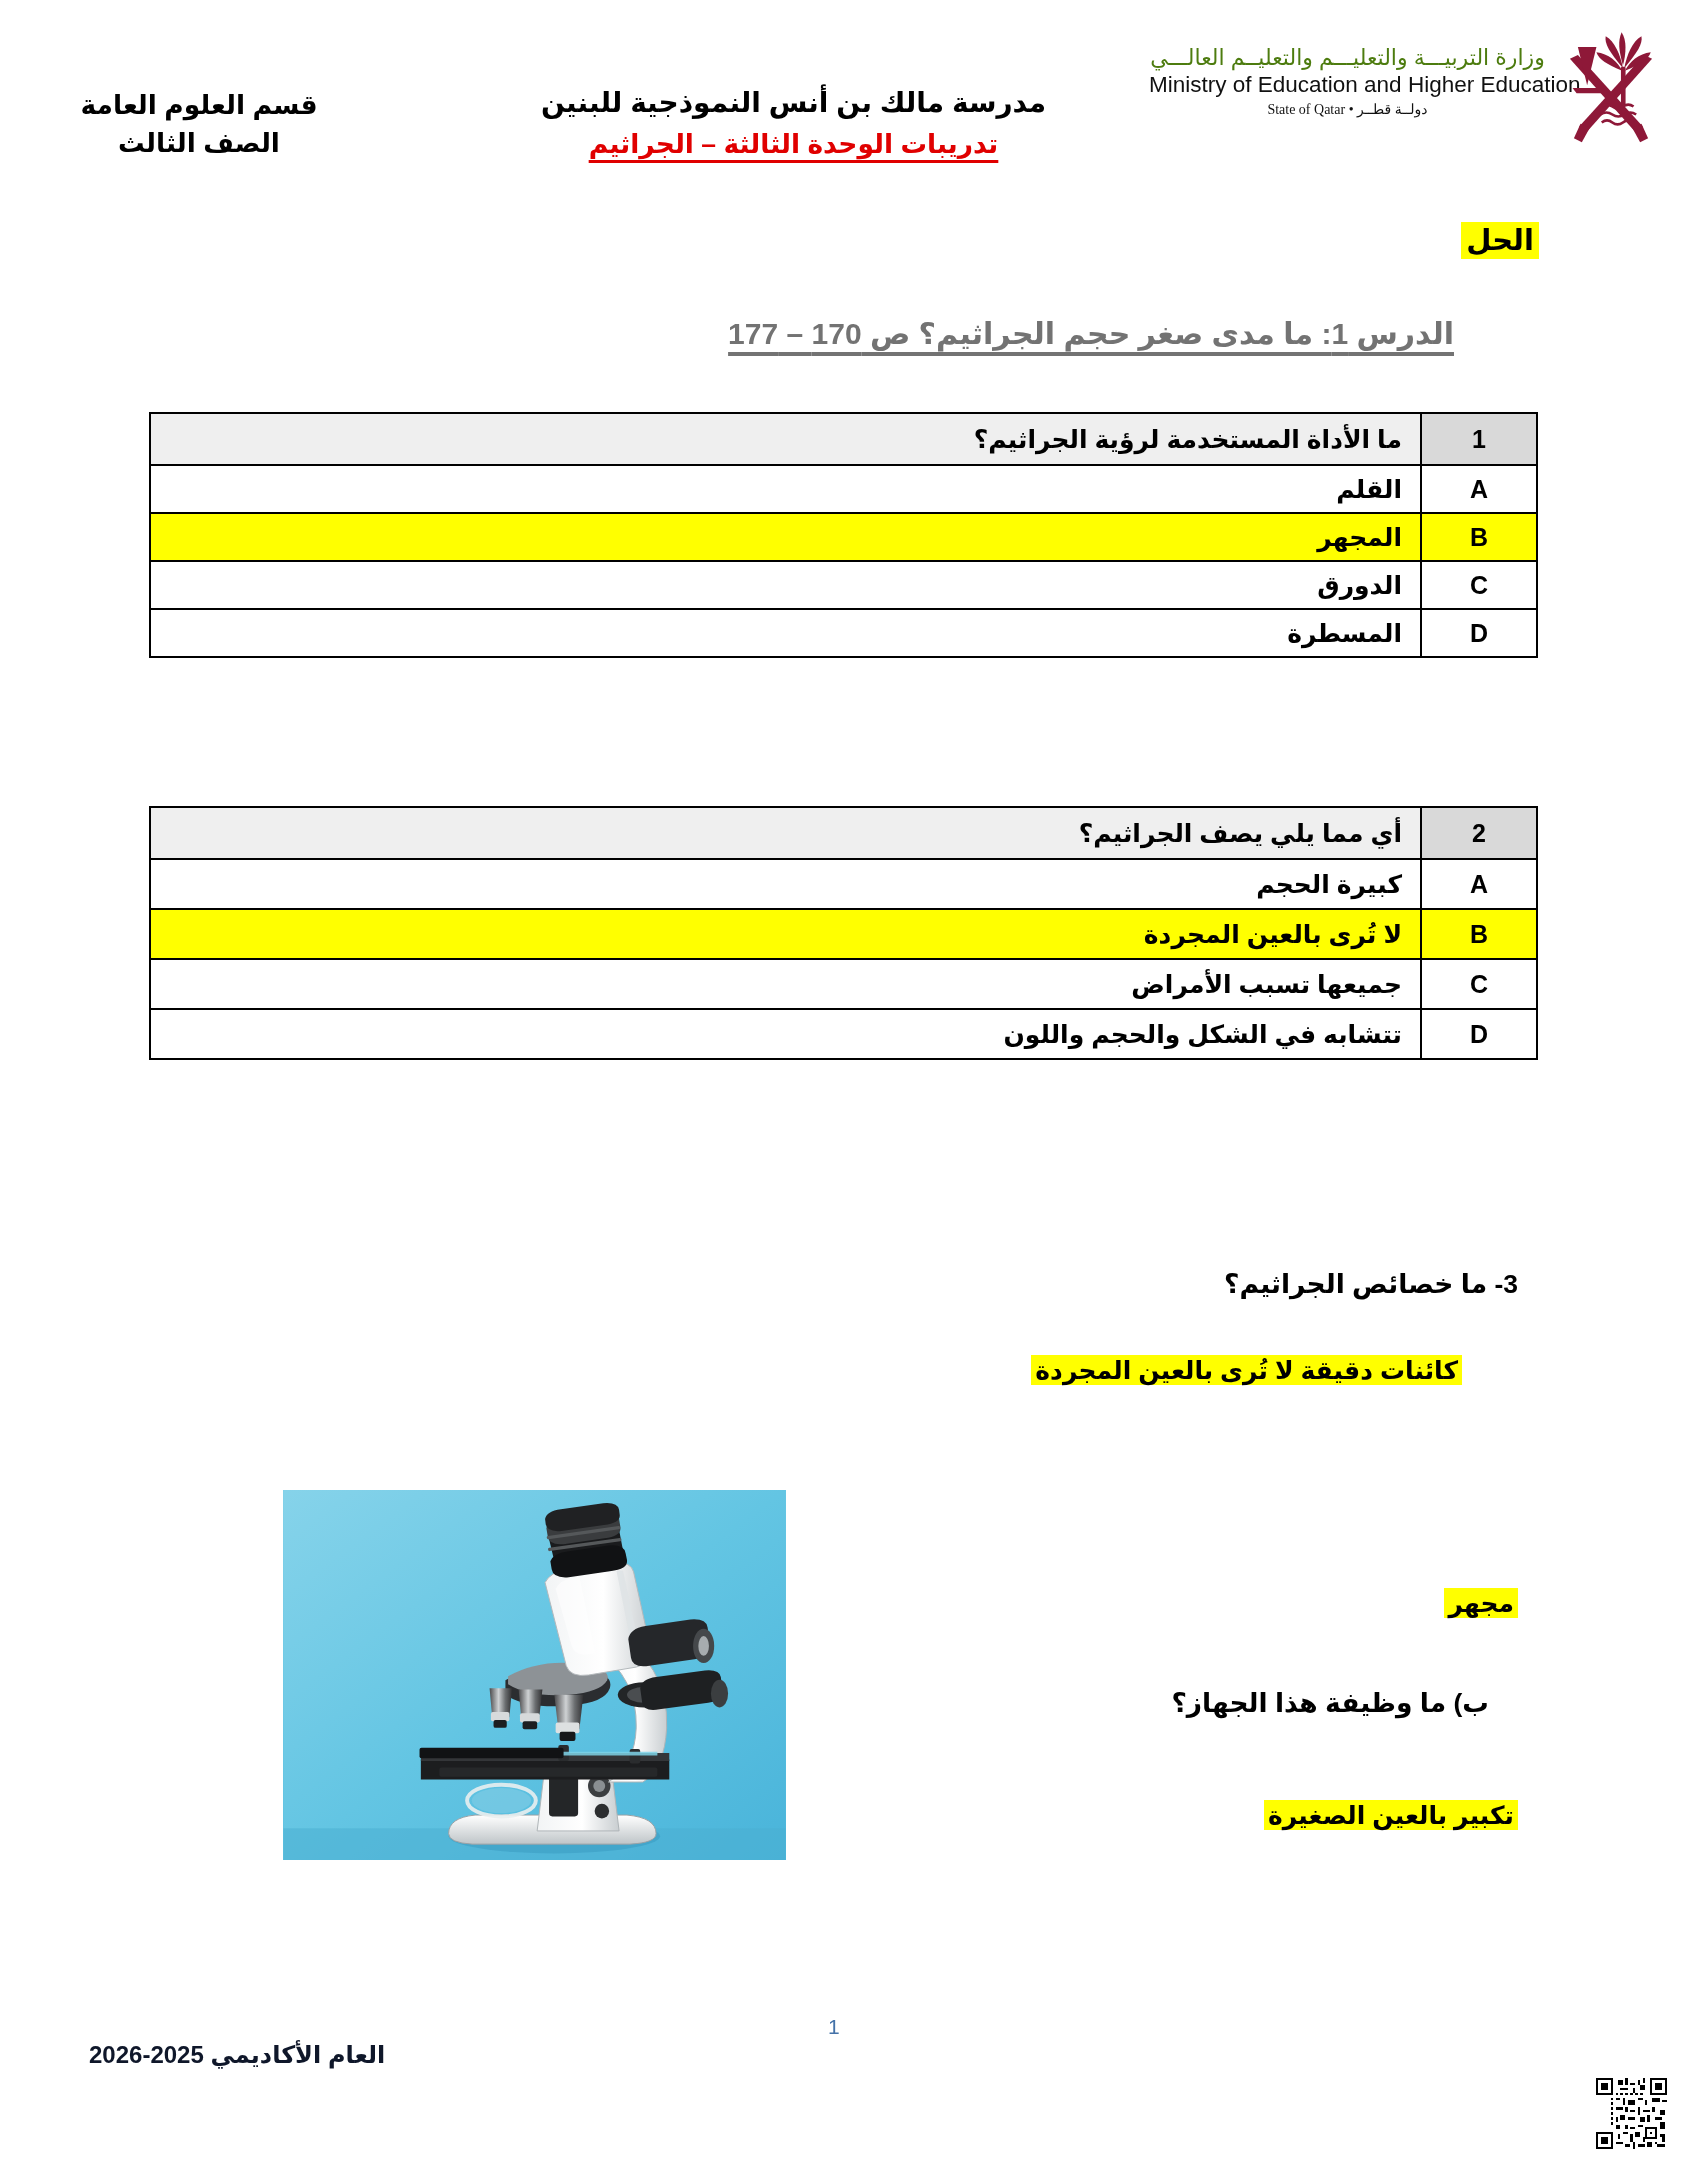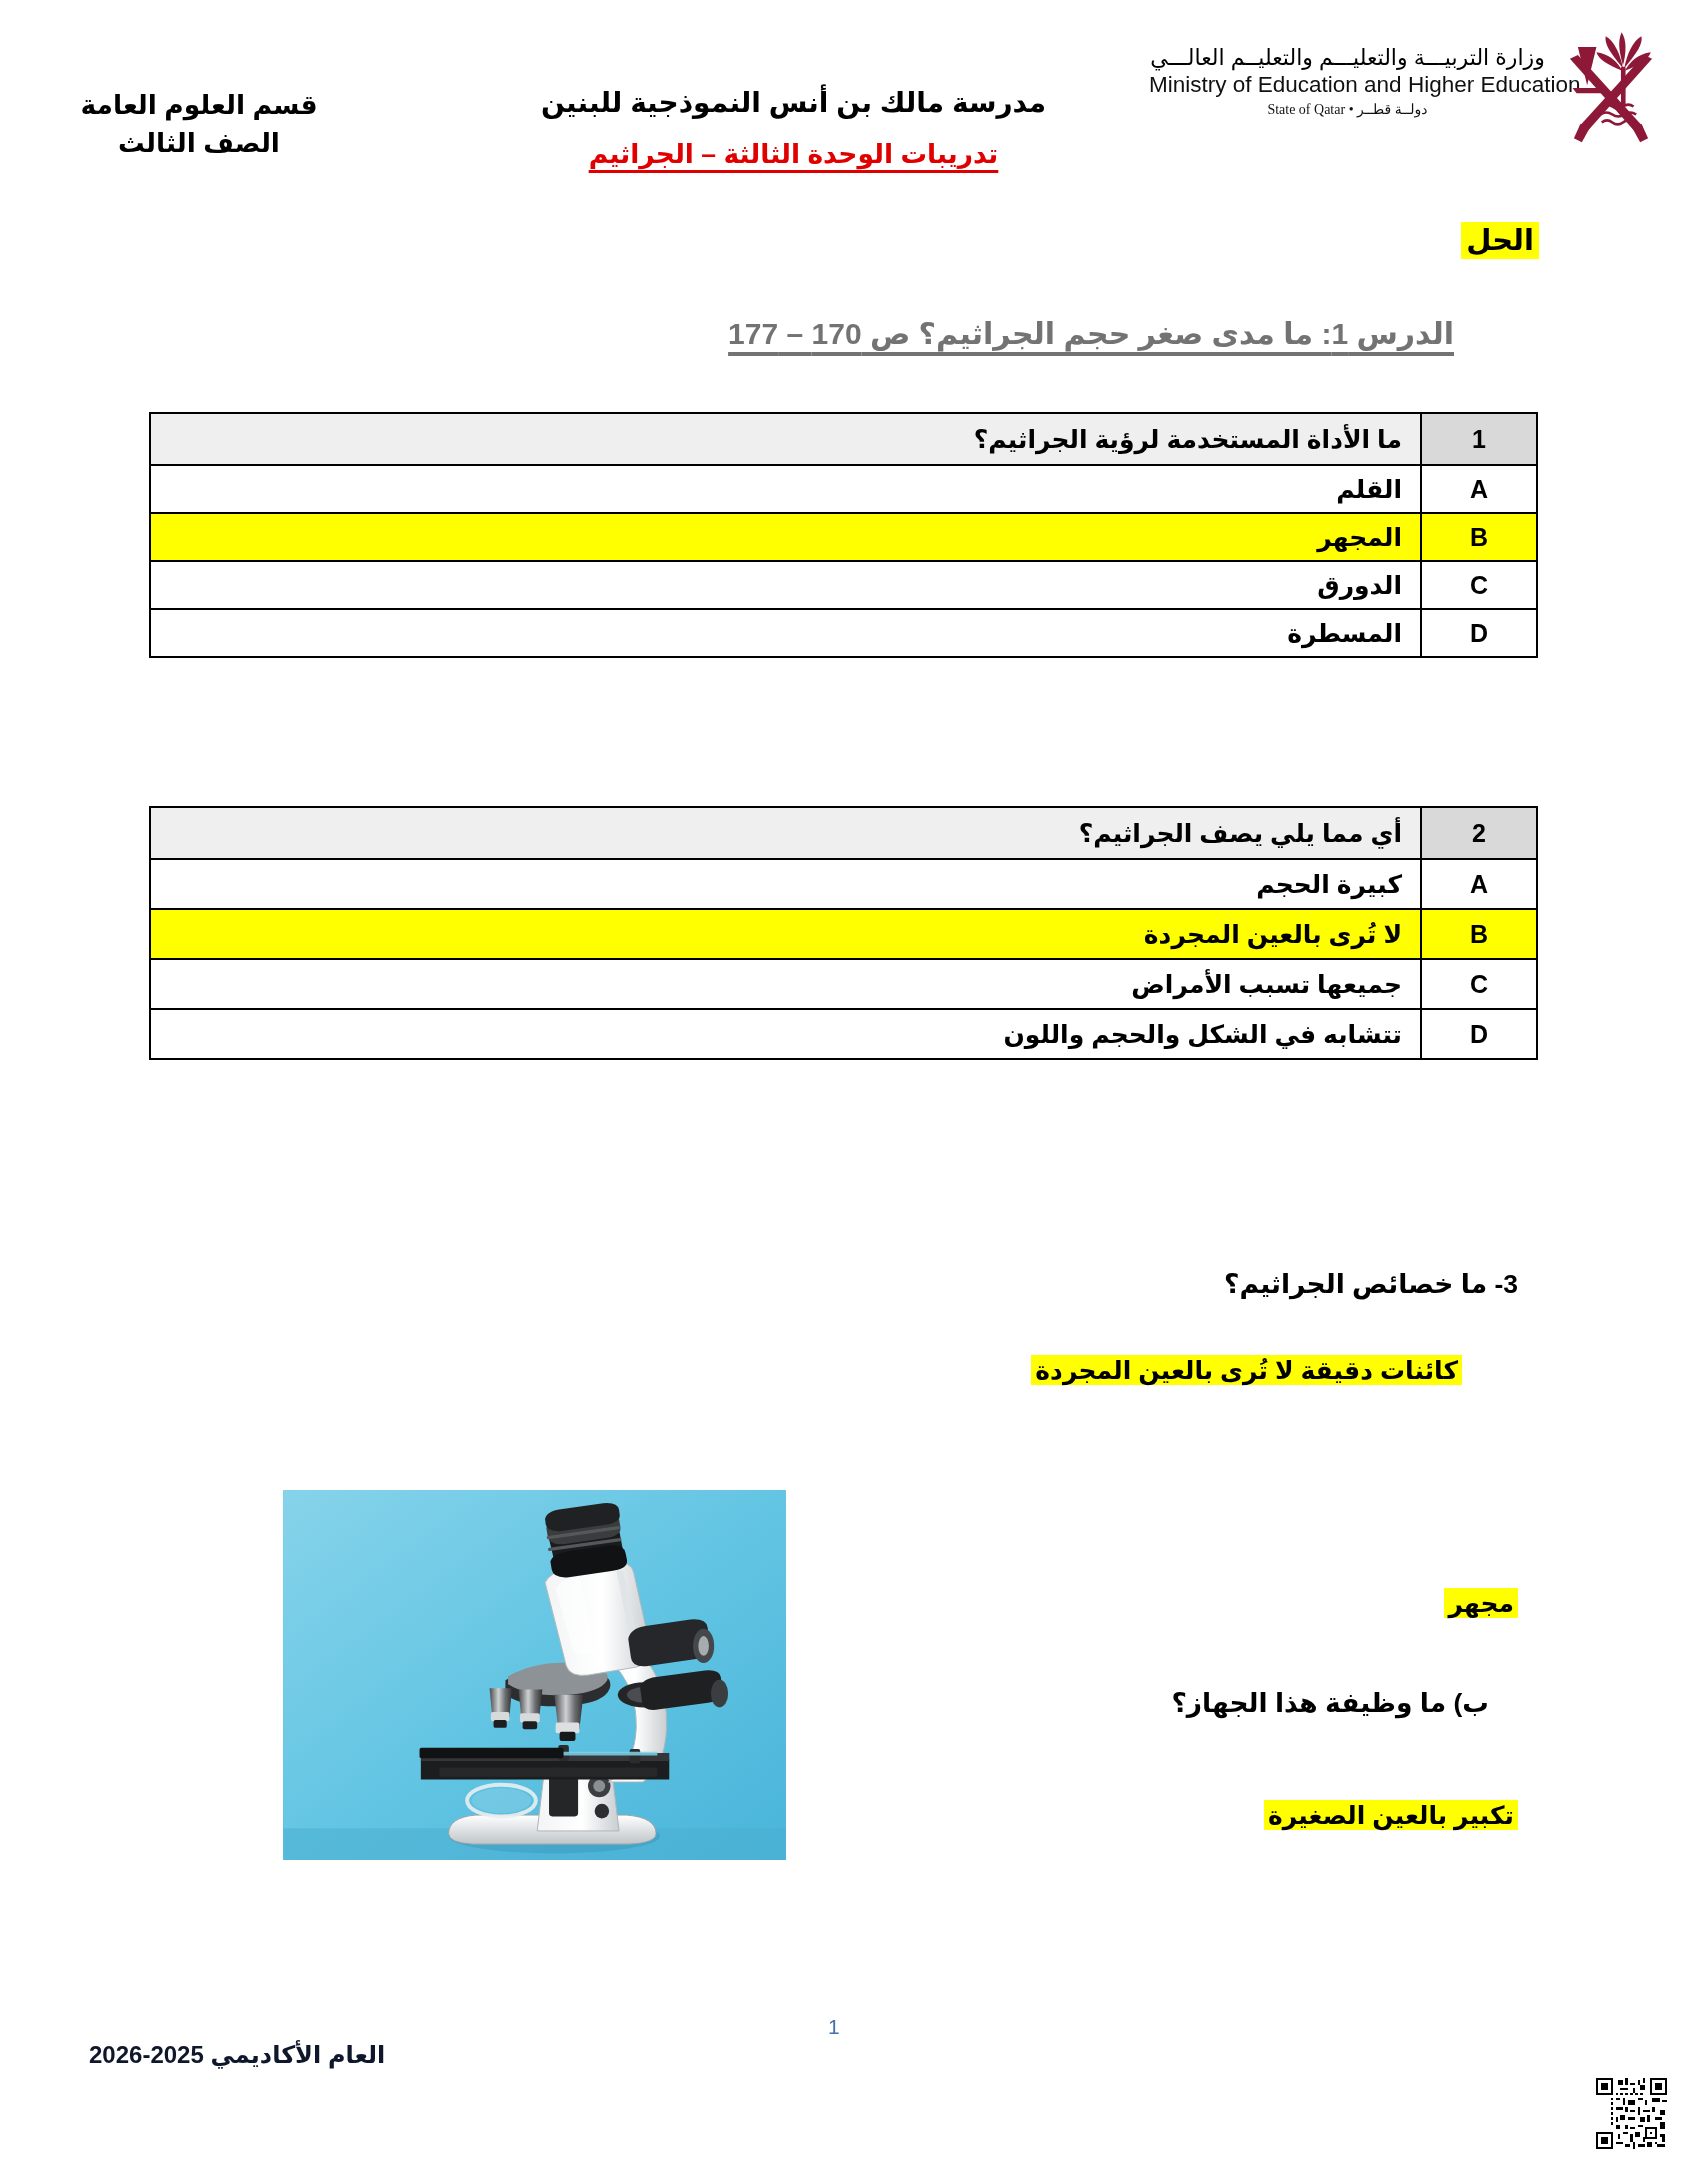--- a/index.html
+++ b/index.html
@@ -51,21 +51,21 @@
     direction: rtl;
   }
   .school-name {
     font-size: 28px;
     font-weight: bold;
     color: #000000;
     line-height: 1.3;
     white-space: nowrap;
   }
   .unit-title {
-    margin-top: 17px;
+    margin-top: 7px;
     font-size: 26.5px;
     font-weight: bold;
     color: #e00000;
     text-decoration: underline;
     text-decoration-thickness: 3.3px;
     text-underline-offset: 6.6px;
     white-space: nowrap;
   }
   .hdr-logo {
     position: absolute;
@@ -77,21 +77,21 @@
   .logo-text-wrap {
     position: absolute;
     right: 122px;
     top: 25px;
     width: 397px;
     text-align: center;
     direction: rtl;
   }
   .logo-ar {
     font-size: 22px;
-    color: #000000;
+    color: #4d7c0f;
     letter-spacing: 0.7px;
     white-space: nowrap;
   }
   .logo-en {
     font-size: 22.5px;
     color: #111111;
     direction: ltr;
     margin-top: 1.3px;
     white-space: nowrap;
   }

